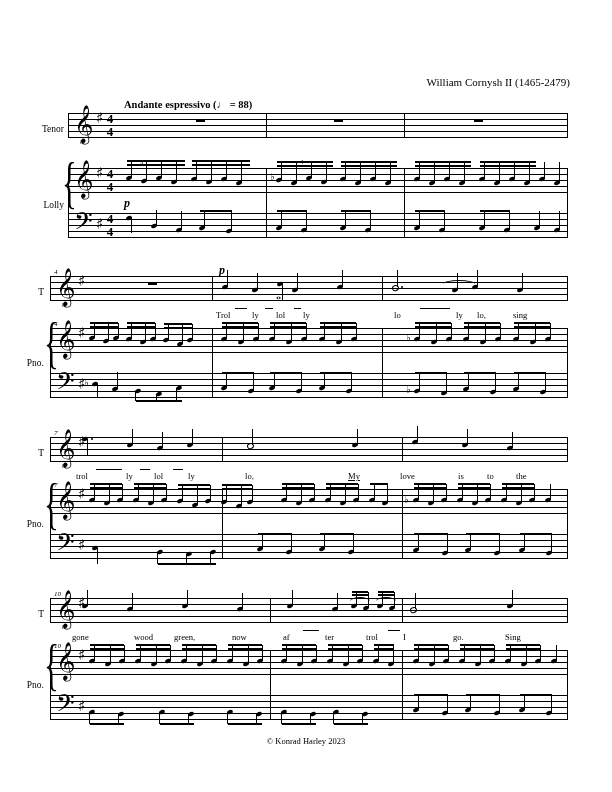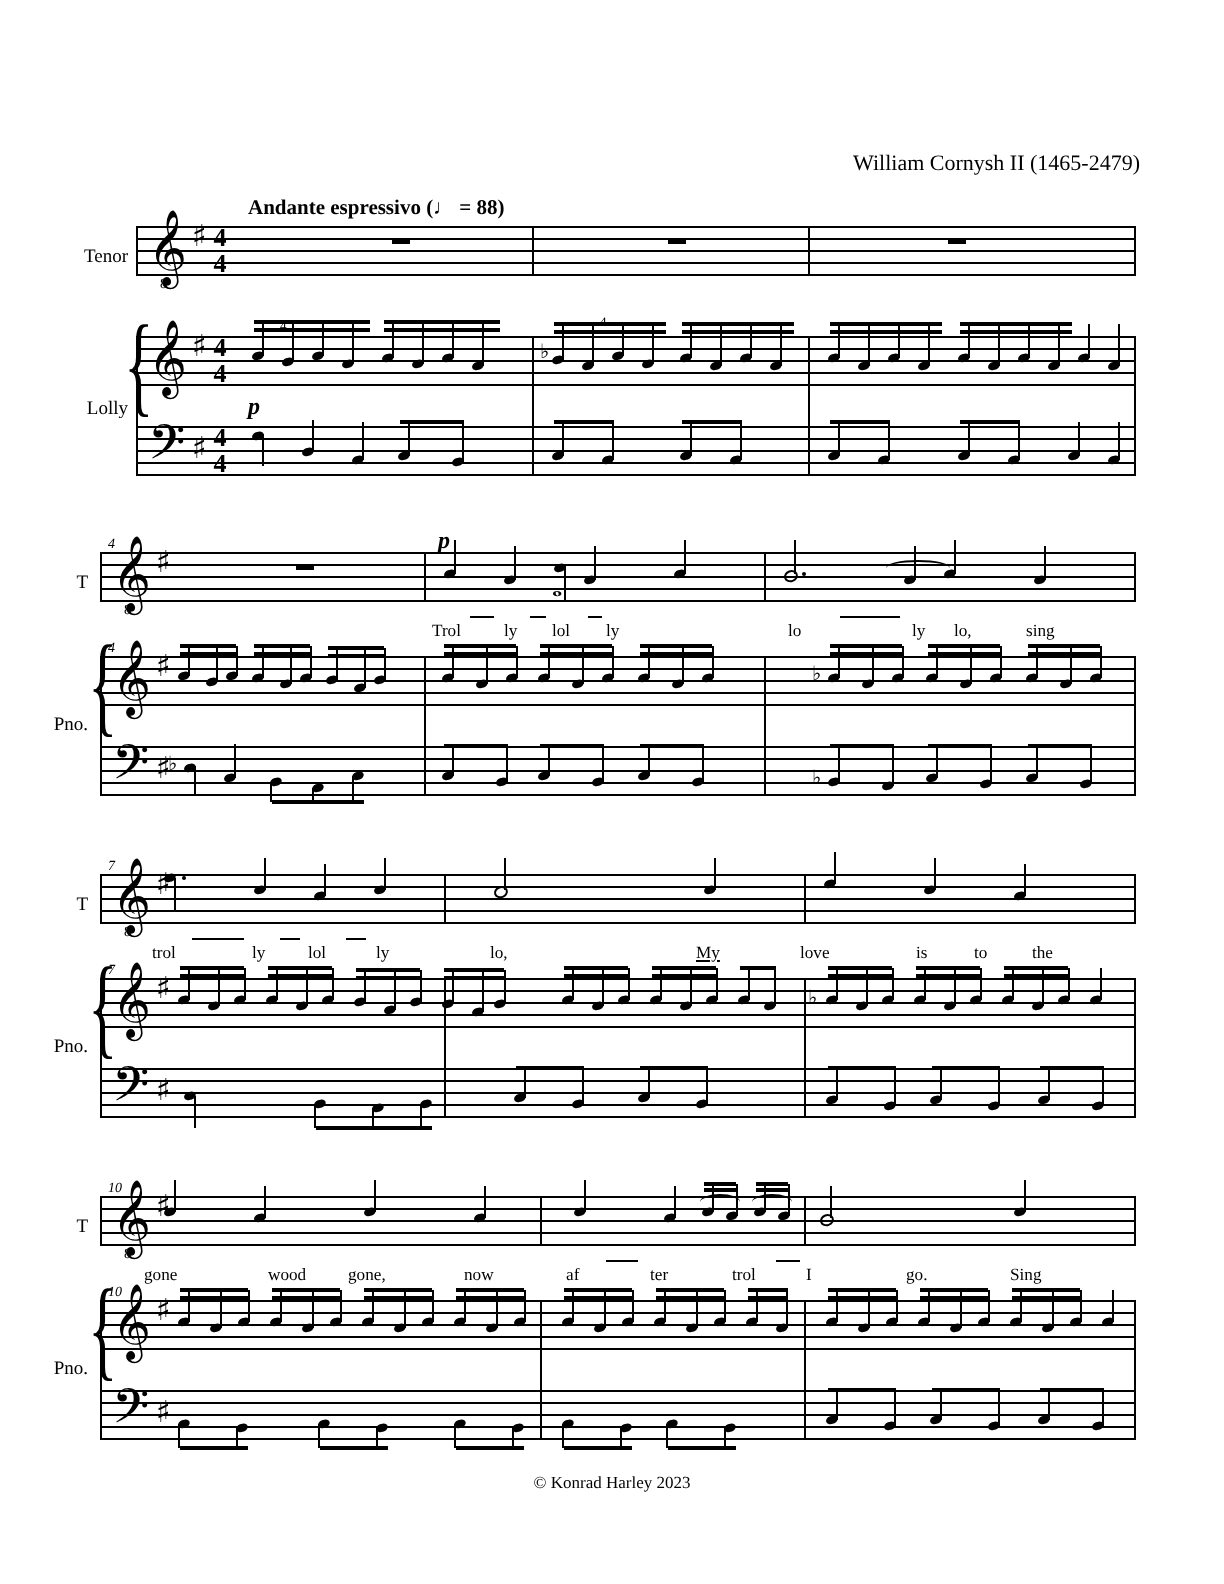--- a/index.html
+++ b/index.html
@@ -830,21 +830,21 @@
       <div class="stem" style="left:394px; top:592px; height:16px;"></div>
     <div class="nh open" style="left:410px; top:607px;"></div>
       <div class="stem" style="left:415px; top:593px; height:16px;"></div>
     <div class="nh" style="left:507px; top:604px;"></div>
       <div class="stem" style="left:512px; top:590px; height:16px;"></div>
     <div class="slur" style="left:350px; top:597px; width:20px;"></div>
     <div class="slur" style="left:376px; top:597px; width:20px;"></div>
 
     <div class="lyric" style="left:72px; top:632px;">gone</div>
     <div class="lyric" style="left:120px; top:632px;margin-left:14px;">wood</div>
-    <div class="lyric" style="left:174px; top:632px;">gone,</div>
+    <div class="lyric" style="left:174px; top:632px;">green,</div>
     <div class="lyric" style="left:232px; top:632px;">now</div>
     <div class="lyric" style="left:283px; top:632px;">af</div>
     <div class="lyric" style="left:325px; top:632px;font-family:Liberation Serif, serif;">ter</div>
     <div class="lyric" style="left:366px; top:632px;">trol</div>
     <div class="lyric" style="left:403px; top:632px;">I</div>
     <div class="lyric" style="left:453px; top:632px;">go.</div>
     <div class="lyric" style="left:505px; top:632px;">Sing</div>
     <div class="lyric-ext" style="left:303px; top:630px; width:16px;"></div>
     <div class="lyric-ext" style="left:388px; top:630px; width:12px;"></div>
 

